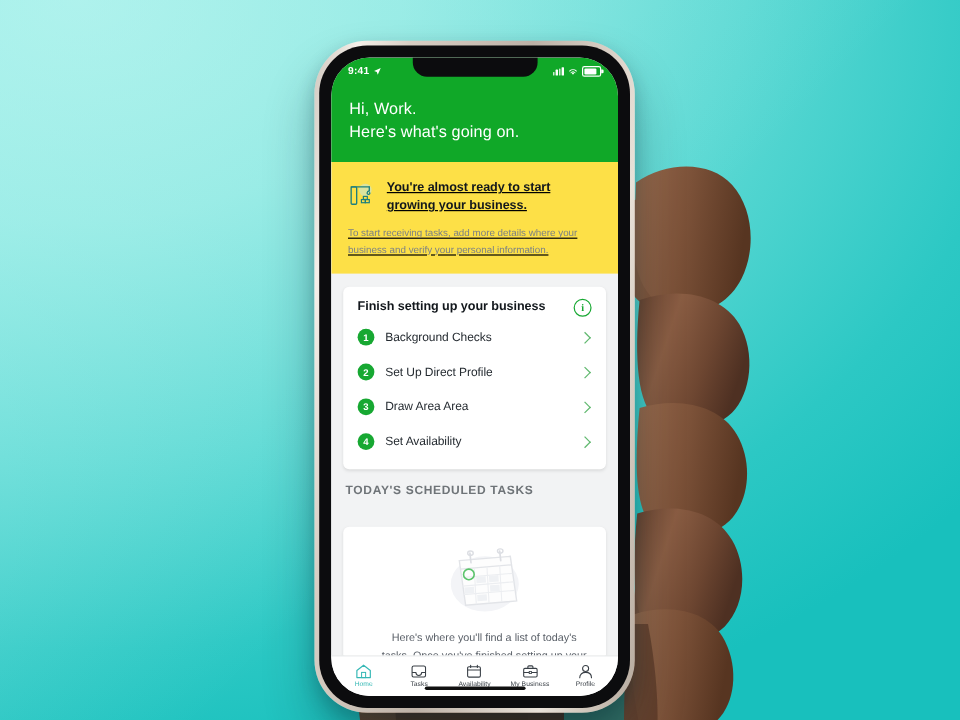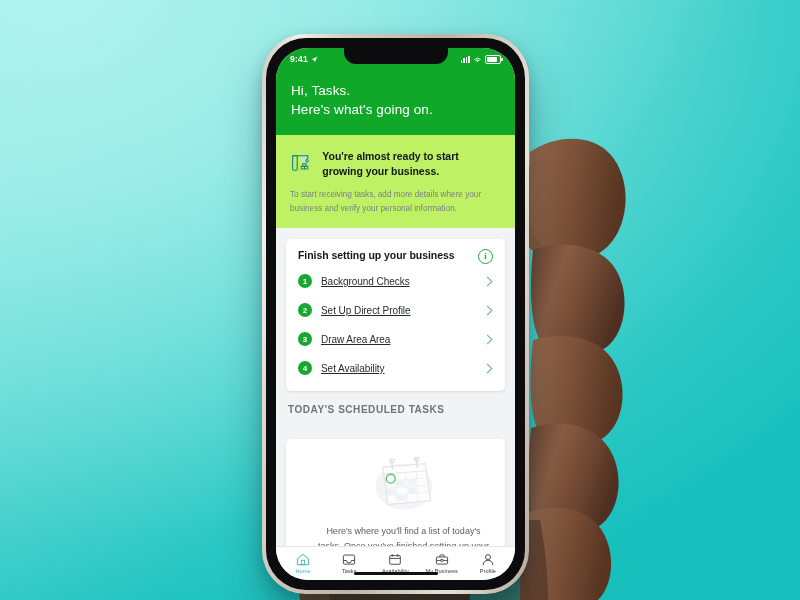--- a/index.html
+++ b/index.html
@@ -73,21 +73,21 @@
     background:#10a828;color:#fff;flex:0 0 auto;
     padding:11px 15px 16px 15px;
   }
   .header .line{font-size:13.5px;line-height:1.42;font-weight:400;letter-spacing:.1px;}
 
   
   .body{flex:1 1 auto;background:#f2f3f4;overflow:hidden;position:relative;}
 
   
   .banner{
-    background:#bef264;padding:12px 14px 13px 14px;
+    background:#fde047;padding:12px 14px 13px 14px;text-decoration:underline;
   }
   .banner-top{display:flex;align-items:flex-start;gap:10px;}
   .banner-title{
     font-size:10.5px;font-weight:bold;color:#12171c;line-height:1.38;
     padding-top:2px;letter-spacing:-.05px;
   }
   .banner-sub{
     margin-top:9px;font-size:8.2px;line-height:1.62;color:#7b8086;
   }
 
@@ -105,21 +105,21 @@
     display:flex;align-items:center;justify-content:center;
     font-family:"Liberation Serif",serif;line-height:1;
   }
   .steps{display:flex;flex-direction:column;}
   .step{display:flex;align-items:center;gap:9px;padding:7.5px 0;}
   .badge{
     width:14px;height:14px;border-radius:50%;background:#17a832;color:#fff;
     font-size:8px;font-weight:bold;display:flex;align-items:center;justify-content:center;
     flex:0 0 auto;
   }
-  .step-label{flex:1 1 auto;font-size:10px;color:#252b31;letter-spacing:-.05px;text-decoration:underline;}
+  .step-label{flex:1 1 auto;font-size:10px;color:#252b31;letter-spacing:-.05px;}
   .chev{
     width:6px;height:6px;border-top:1.4px solid #5fb86e;border-right:1.4px solid #5fb86e;
     transform:rotate(45deg);flex:0 0 auto;margin-right:2px;
   }
 
   
   .sec-label{
     font-size:10px;font-weight:bold;color:#6f7478;letter-spacing:.55px;
     margin:13px 0 24px 12px;
   }
@@ -235,21 +235,21 @@
               <path d="M2.6 4.6 A6.4 6.4 0 0 1 11.4 4.6" stroke="#fff" stroke-width="1.3" fill="none" stroke-linecap="round"></path>
               <path d="M4.3 6.4 A4 4 0 0 1 9.7 6.4" stroke="#fff" stroke-width="1.2" fill="none" stroke-linecap="round"></path>
             </svg>
             <span class="batt">
                 <i></i>
               </span>
           </div>
         </div>
 
         <div class="header">
-          <div class="line">Hi, Tasks.</div>
+          <div class="line">Hi, Work.</div>
           <div class="line">Here's what's going on.</div>
         </div>
 
         <div class="body">
 
           <div class="banner">
             <div class="banner-top">
               <svg width="32" height="32" viewBox="0 0 34 34">
                 <circle cx="22" cy="10" r="8" fill="#bfe7e6" opacity=".55"></circle>
                 <rect x="4" y="6" width="7" height="22" rx="1.4" fill="none" stroke="#1d7f7e" stroke-width="1.7"></rect>

